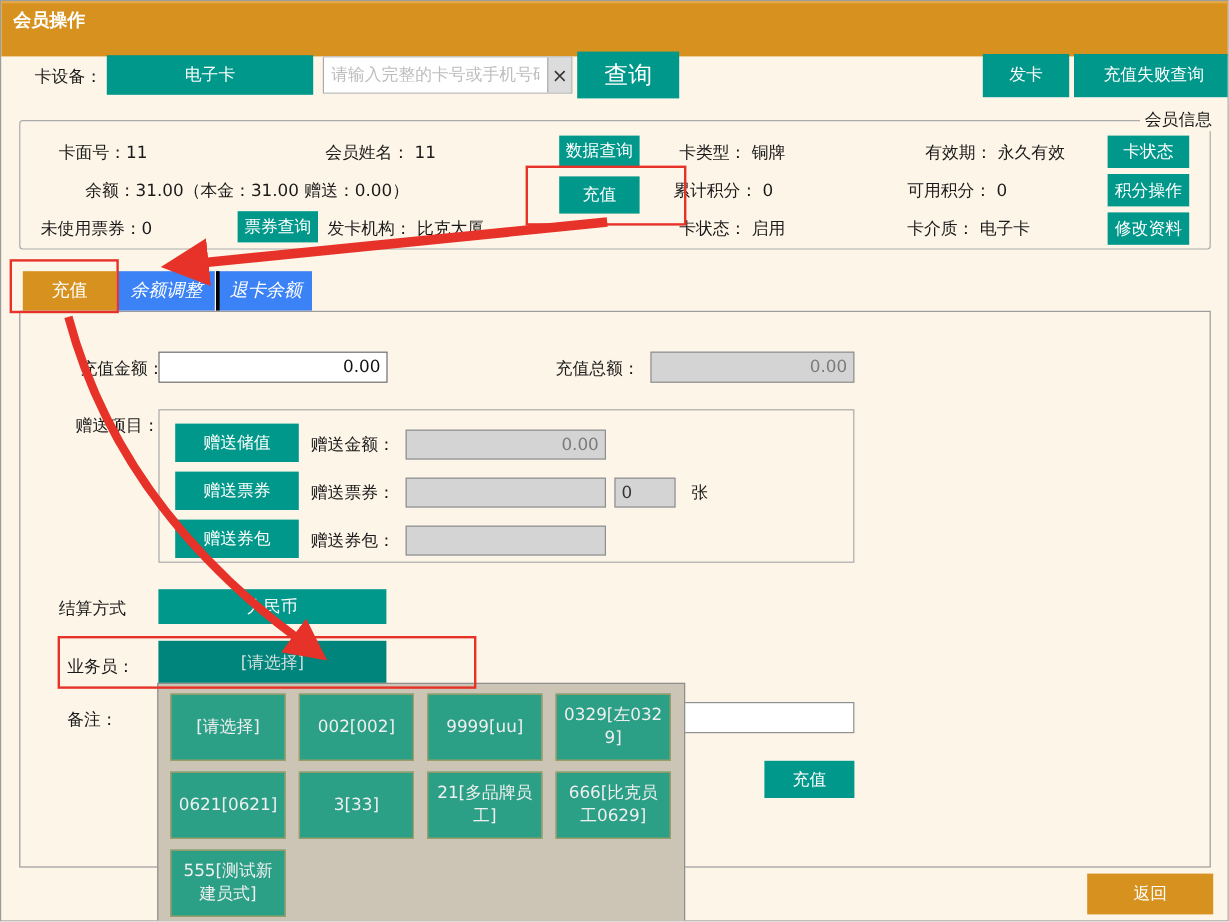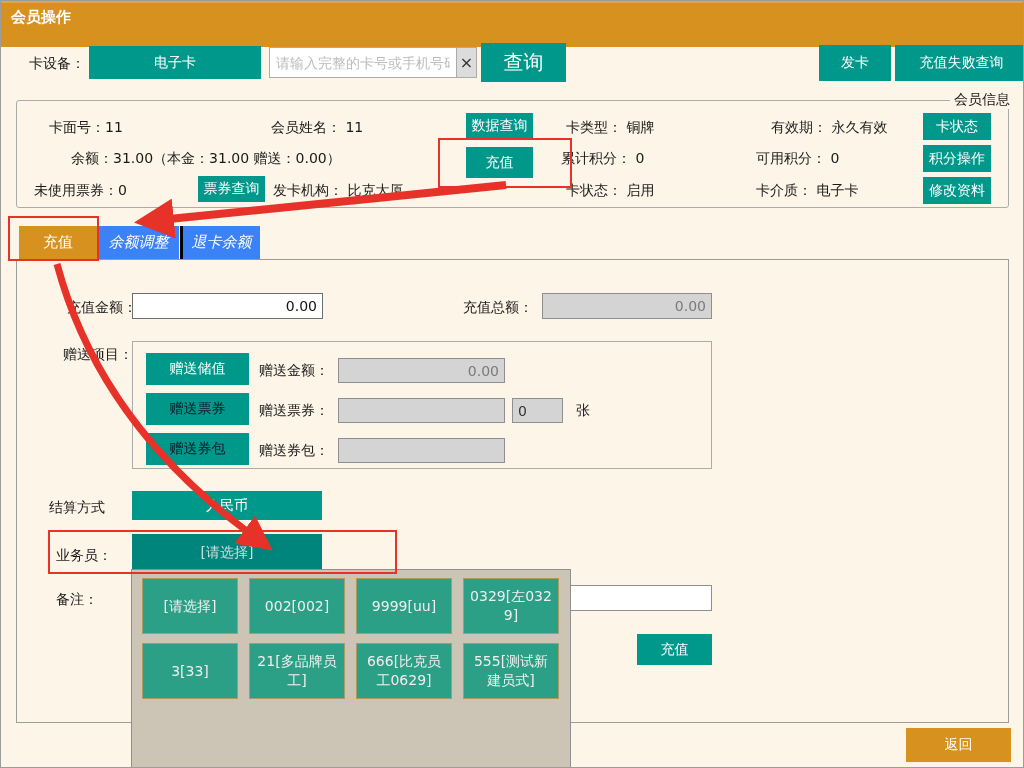--- a/index.html
+++ b/index.html
@@ -16,21 +16,21 @@
   .searchwrap input::placeholder { color:#BDBDBD; }
   .clearbtn { width:28px; background:#DCDCDC; color:#333; font-size:16px; display:flex; align-items:center; justify-content:center; cursor:pointer; border-left:1px solid #ABABAB; }
   fieldset { border:1px solid #ABABAB; border-radius:3px; }
   legend { font-size:14px; color:#1A1A1A; padding:0 4px; margin-left:6px;text-align:right; }
   .tab { font-size:15px; display:flex; align-items:center; justify-content:center; color:#fff; cursor:pointer; }
   .tab.active { background:#D6911F; }
   .tab.inactive { background:#3b82f6;font-style:italic; }
   #panel { left:15px; top:258px; width:993px; height:464px; border:1px solid #9C9C9C; background:#FDF5E8; }
   .inp { border:1px solid #6E6E6E; background:#fff; font-size:14px; text-align:right; padding:0 5px; color:#111; font-family:inherit; outline:none; }
   .inp-dis { border:1px solid #8F8F8F; background:#D4D4D4; font-size:14px; text-align:right; padding:0 5px; color:#7A7A7A; font-family:inherit; outline:none; }
-  .btn-dis-text { color:#0f172a; }
+  .btn-dis-text { color:#ffffff; }
   #giftbox { border:1px solid #ABABAB; }
   #dropdown { left:130px; top:568px; width:440px; height:200px; background:#CCC4B4; border:1px solid #8F8F8F; z-index:20; display:grid; grid-template-columns:repeat(4,96px); grid-auto-rows:56px; gap:9px 11px; padding:8px 10px; overflow:hidden; }
   .dd-opt { background:#2CA086; border:1px solid #AC9B61; color:#EFEFEF; font-size:14px; display:flex; align-items:center; justify-content:center; text-align:center; word-break:break-all; line-height:1.35; cursor:pointer; padding:0 3px; }
   #annotations { left:0; top:0; width:1024px; height:768px; z-index:30; pointer-events:none; }
 </style>
 </head>
 <body>
 
 <div id="win">
 
@@ -107,20 +107,21 @@
   <span class="abs lbl" style="left:55px;top:590px">备注：</span>
   <input class="abs inp" style="left: 131px; top: 584px; width: 580px; height: 26px; text-align: left; border-color: rgb(143, 143, 143);" value="">
 
   <div class="abs btn-teal" style="left:636px;top:633px;width:75px;height:31px">充值</div>
 
   <div id="dropdown" class="abs">
       <div class="dd-opt">[请选择]</div>
       <div class="dd-opt">002[002]</div>
       <div class="dd-opt">9999[uu]</div>
       <div class="dd-opt">0329[左0329]</div>
+      <div class="dd-opt">0621[0621]</div>
       <div class="dd-opt">3[33]</div>
       <div class="dd-opt">21[多品牌员工]</div>
       <div class="dd-opt">666[比克员工0629]</div>
       <div class="dd-opt">555[测试新建员式]</div>
     </div>
 
   <div class="abs btn-orange" style="left:905px;top:727px;width:105px;height:34px">返回</div>
 
   <svg id="annotations" class="abs" viewBox="0 0 1024 768">
     <defs>

